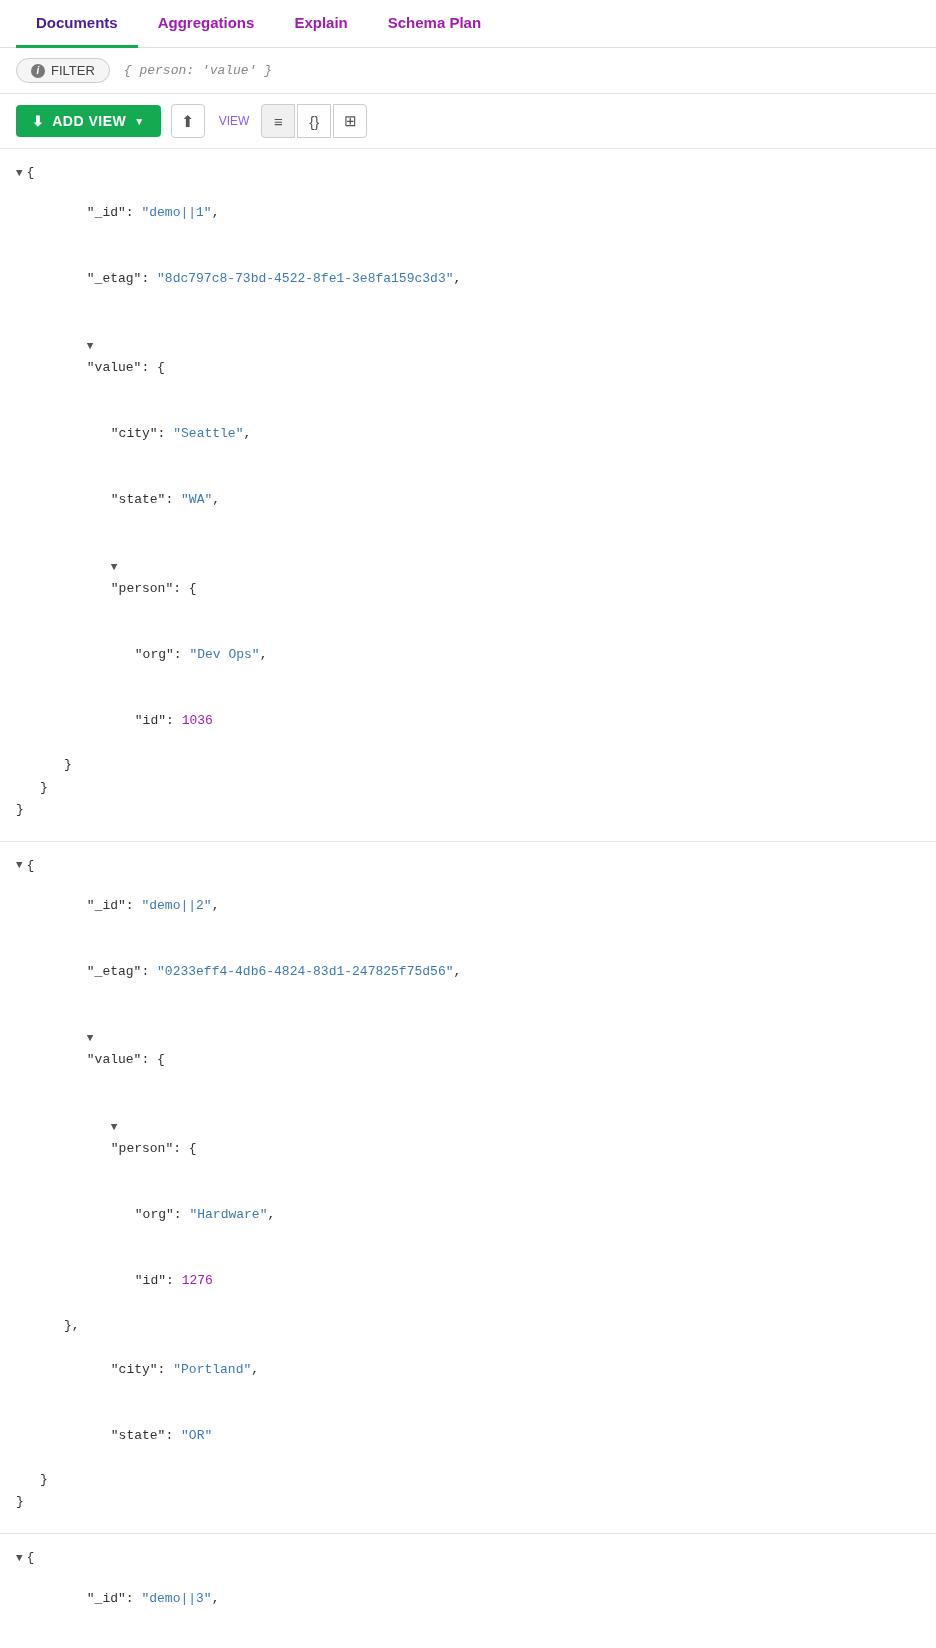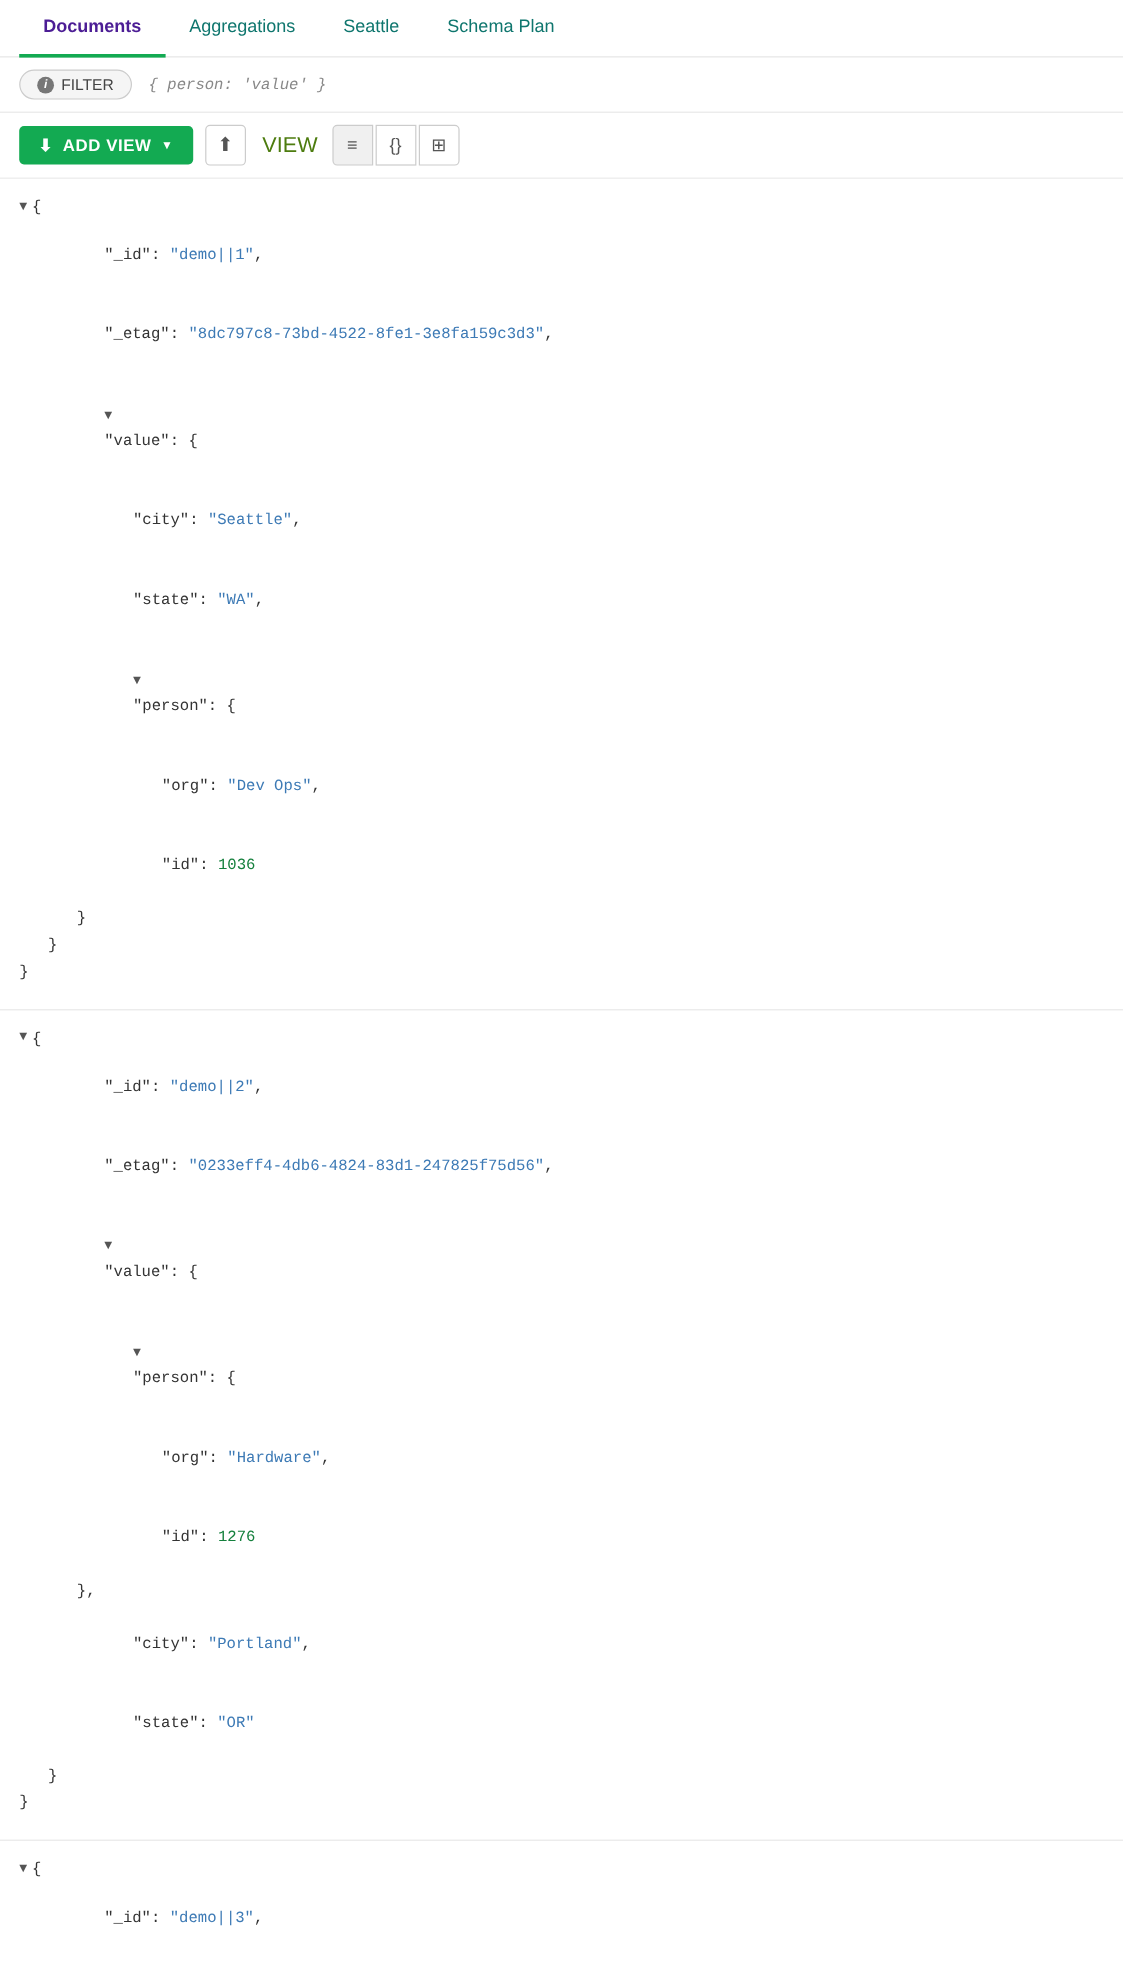--- a/index.html
+++ b/index.html
@@ -14,24 +14,24 @@
     .tab-bar {
       display: flex;
       border-bottom: 1px solid #e0e0e0;
       background: #fff;
       padding: 0 16px;
     }
     .tab {
       padding: 14px 20px;
       cursor: pointer;
       font-size: 15px;
-      color: #0f766e;
+      color: #a21caf;
       border-bottom: 3px solid transparent;
       margin-bottom: -1px;
-      font-weight: 400;
+      font-weight: 700;
     }
     .tab.active {
       color: #4c1d95;
       border-bottom: 3px solid #13aa52;
       font-weight: 600;
     }
 
     
     .filter-bar {
       display: flex;
@@ -106,22 +106,22 @@
       width: 34px;
       height: 34px;
       display: flex;
       align-items: center;
       justify-content: center;
       cursor: pointer;
       color: #555;
       font-size: 16px;
     }
     .view-label {
-      color: #4d7c0f;
-      font-size: 18px;
+      color: #8b5cf6;
+      font-size: 12px;
       margin-left: 4px;
     }
     .view-buttons {
       display: flex;
       gap: 2px;
       margin-left: 2px;
     }
     .view-btn {
       background: #fff;
       border: 1px solid #ccc;
@@ -153,21 +153,21 @@
 
     .json-line {
       font-family: 'Courier New', Courier, monospace;
       font-size: 13px;
       line-height: 1.7;
       white-space: pre;
     }
 
     .json-key { color: #333; }
     .json-string { color: #3d7ab5; }
-    .json-number { color: #15803d; }
+    .json-number { color: #a21caf; }
     .json-punctuation { color: #333; }
 
     .collapse-toggle {
       color: #555;
       cursor: pointer;
       user-select: none;
       font-size: 11px;
     }
 
     .indent-1 { padding-left: 24px; }
@@ -182,21 +182,21 @@
       font-size: 13px;
       padding-left: 0;
     }
   </style>
 </head>
 <body>
 
 <div class="tab-bar">
   <div class="tab active">Documents</div>
   <div class="tab">Aggregations</div>
-  <div class="tab">Seattle</div>
+  <div class="tab">Explain</div>
   <div class="tab">Schema Plan</div>
 </div>
 
 <div class="filter-bar">
   <button class="filter-button">
     <span class="info-icon">i</span>
     <span>FILTER</span>
   </button>
   <span class="filter-query">{ person: 'value' }</span>
 </div>

